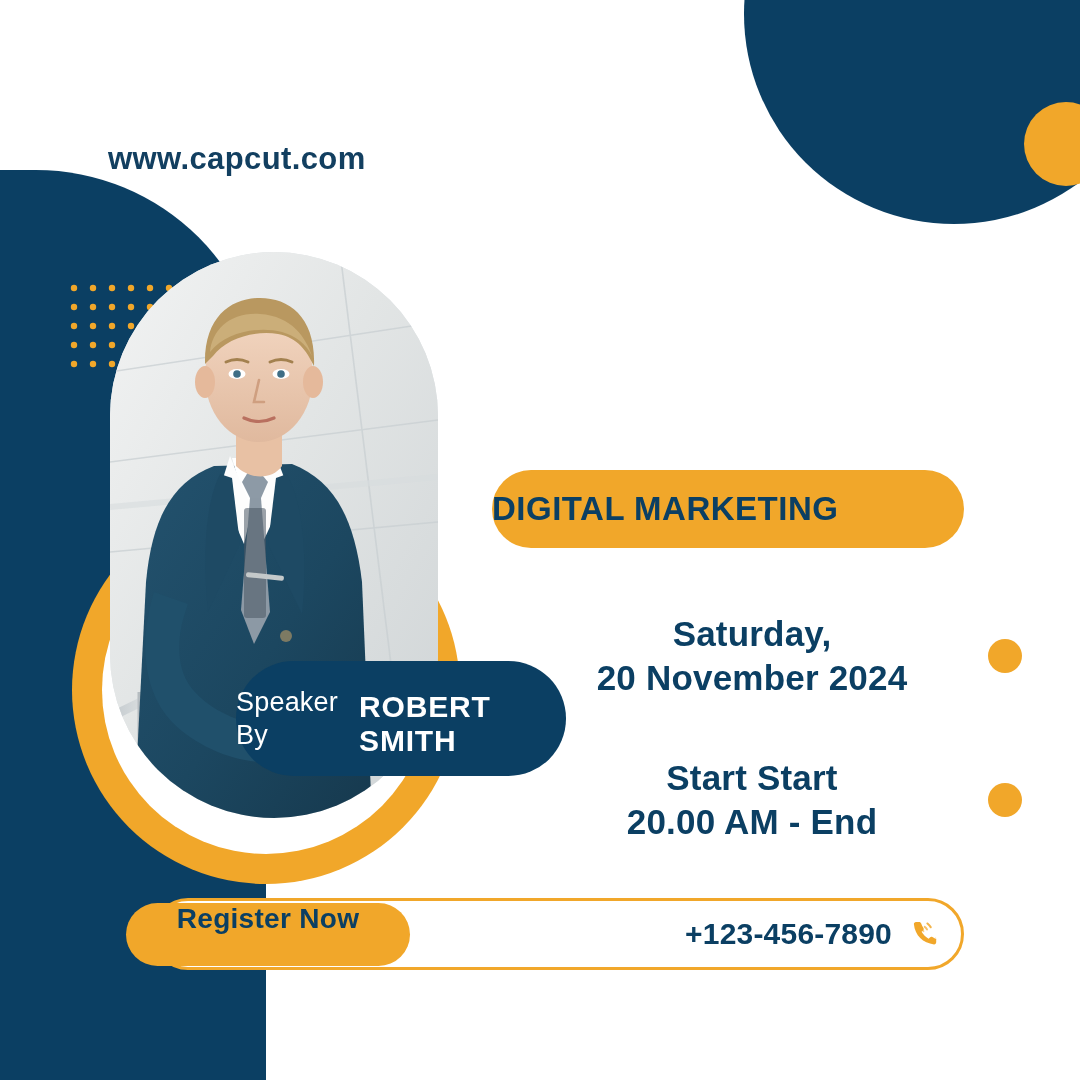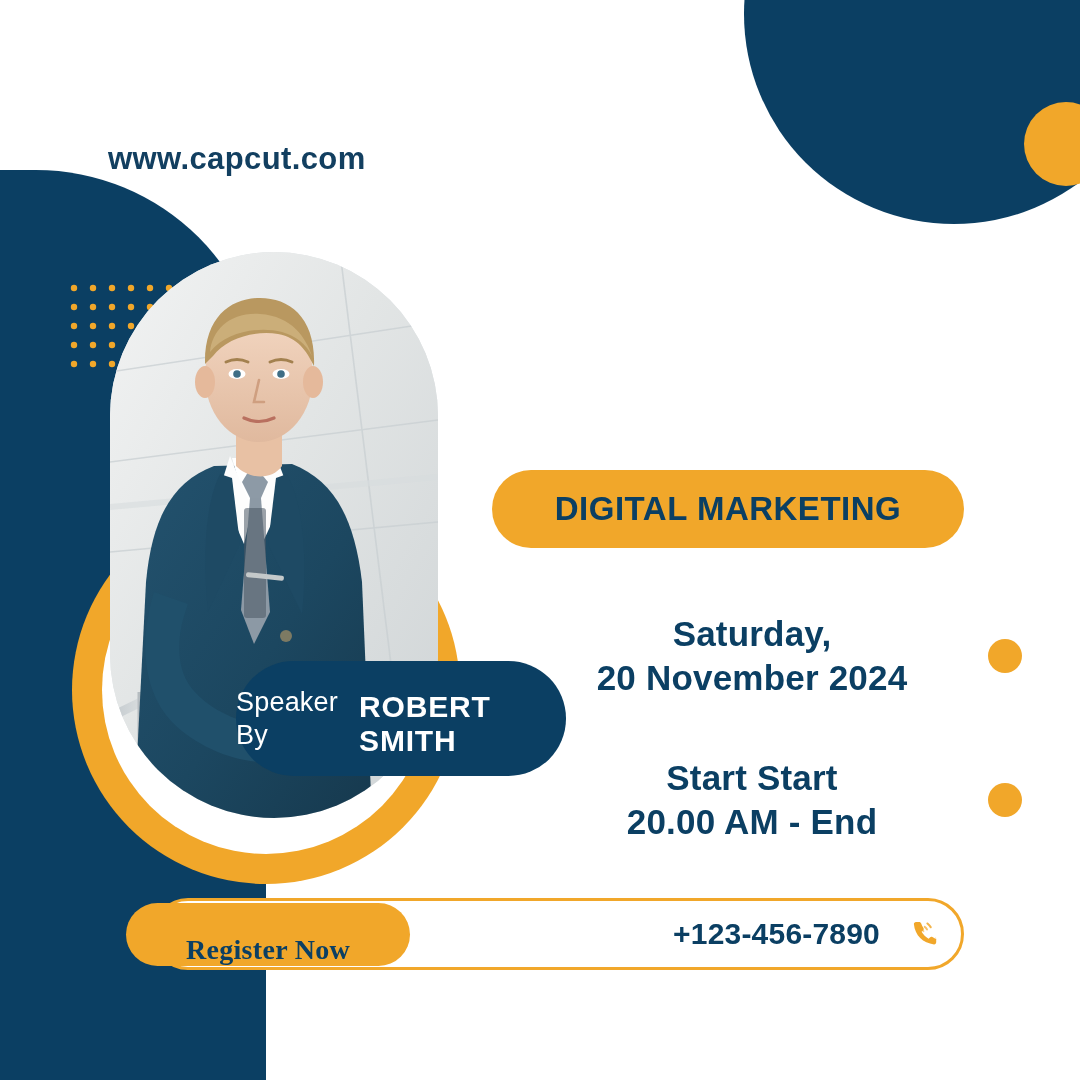--- a/index.html
+++ b/index.html
@@ -90,21 +90,21 @@
   }
   #headline-business { color:#F1A72A; }
   #headline-webinar  { color:#0B3F63; margin-top: -6px; }
 
   
   #subtitle-pill {
     position:absolute; left:492px; top:470px;
     width:472px; height:78px;
     background:#F1A72A;
     border-radius: 39px;
-    display:flex; align-items:center; justify-content:center;
+    display:flex; align-items:center; 
   }
   #subtitle-pill span {
     color:#0B3F63; font-size:33px; font-weight:700; letter-spacing:.5px;
   }
 
   
   #event-info { position:absolute; right:118px; top:612px; width:420px; }
   .info-row { position:relative; text-align:center; margin-bottom:56px; }
   .info-row .line {
     display:block; color:#0B3F63; font-weight:700;
@@ -141,29 +141,29 @@
     width:812px; height:72px;
     border: 3px solid #F1A72A;
     border-radius: 36px;
     background:#ffffff;
   }
   #register-now-pill {
     position:absolute; left:126px; top:903px;
     width:284px; height:63px;
     background:#F1A72A;
     border-radius: 32px;
-    display:flex; align-items:flex-end; justify-content:center;font-family:Liberation Serif, serif;
+    display:flex; align-items:flex-start; justify-content:center;
   }
   #register-now-pill span {
     color:#0B3F63; font-size:28px; font-weight:700; letter-spacing:.3px;
   }
   #phone-group {
     position:absolute; right:134px; top:898px;
     height:72px;
-    display:flex; align-items:center; gap:26px;
+    display:flex; align-items:center; gap:14px;
   }
   #phone-number {
     color:#0B3F63; font-size:30px; font-weight:700; letter-spacing:.2px;
   }
   #phone-icon { width:40px; height:40px; display:block; }
 </style>
 </head>
 <body>
 
 <div id="poster">

